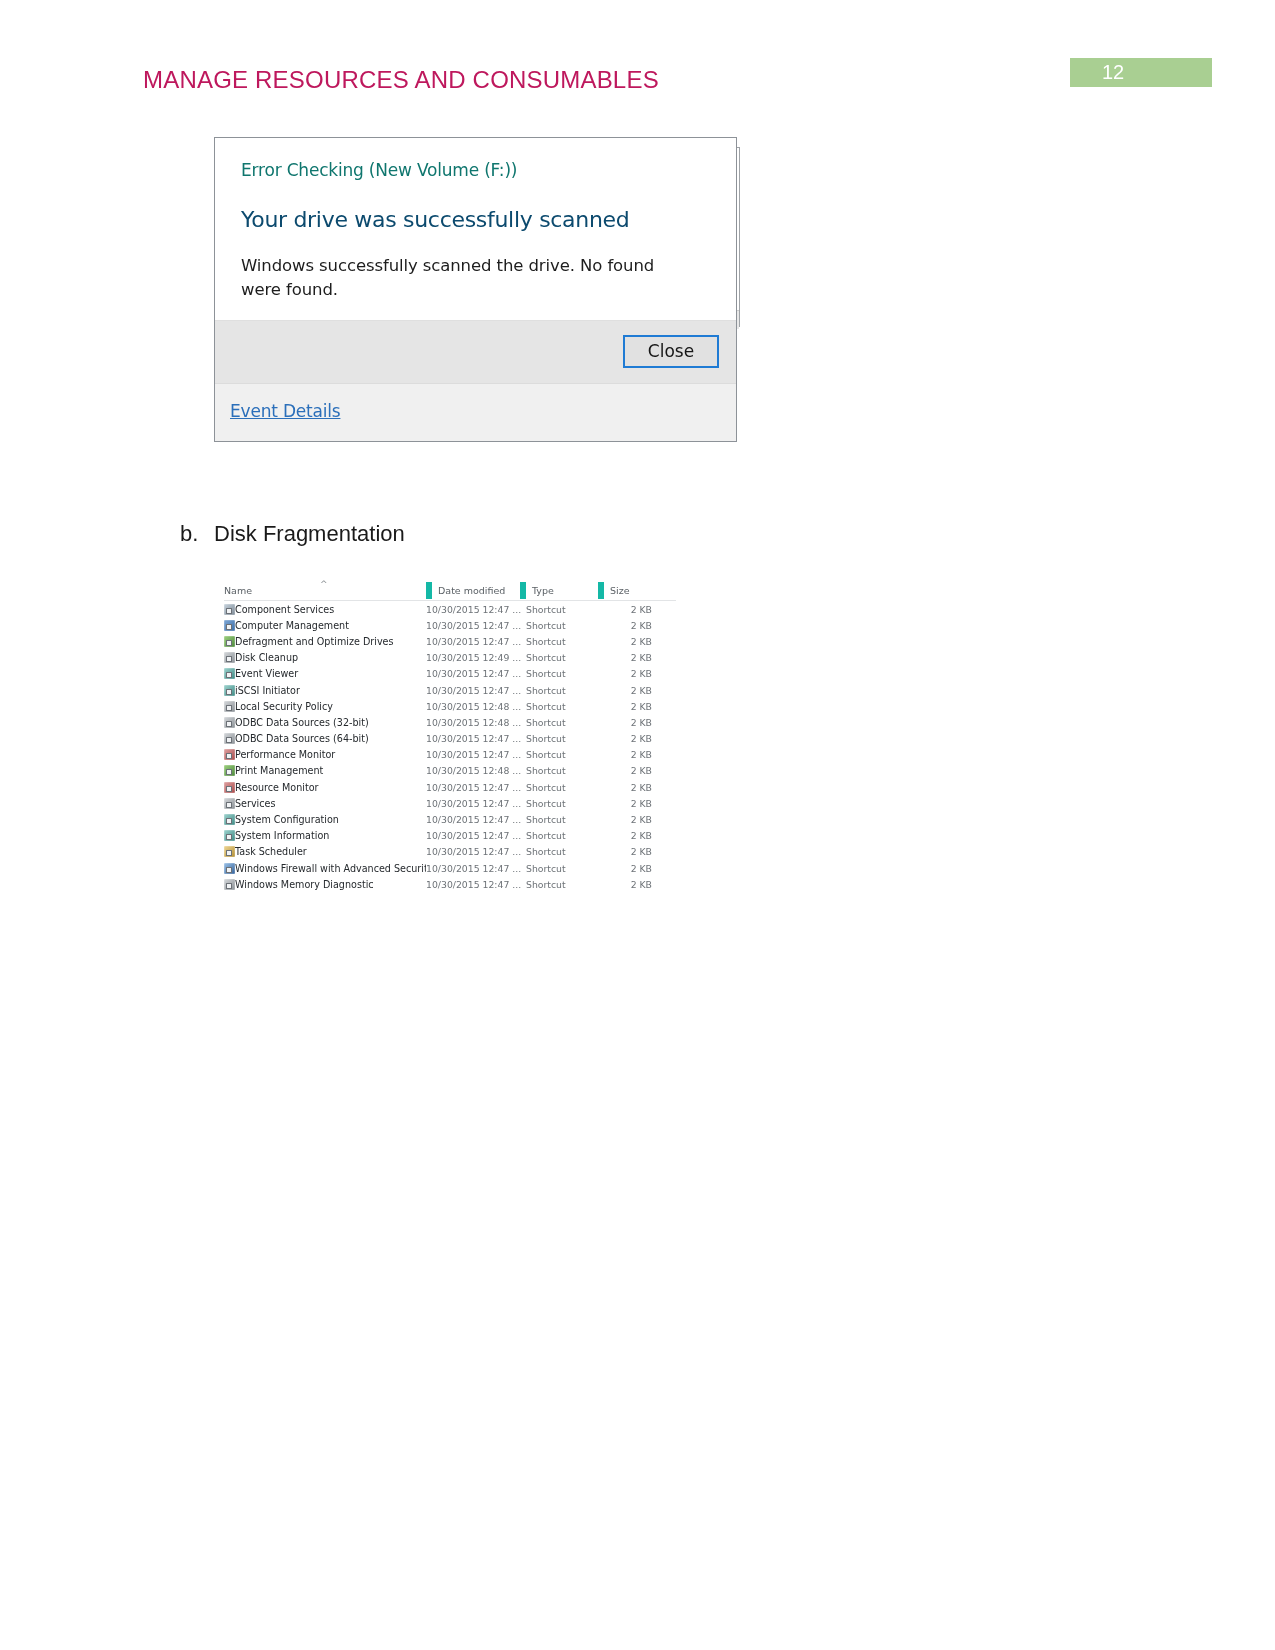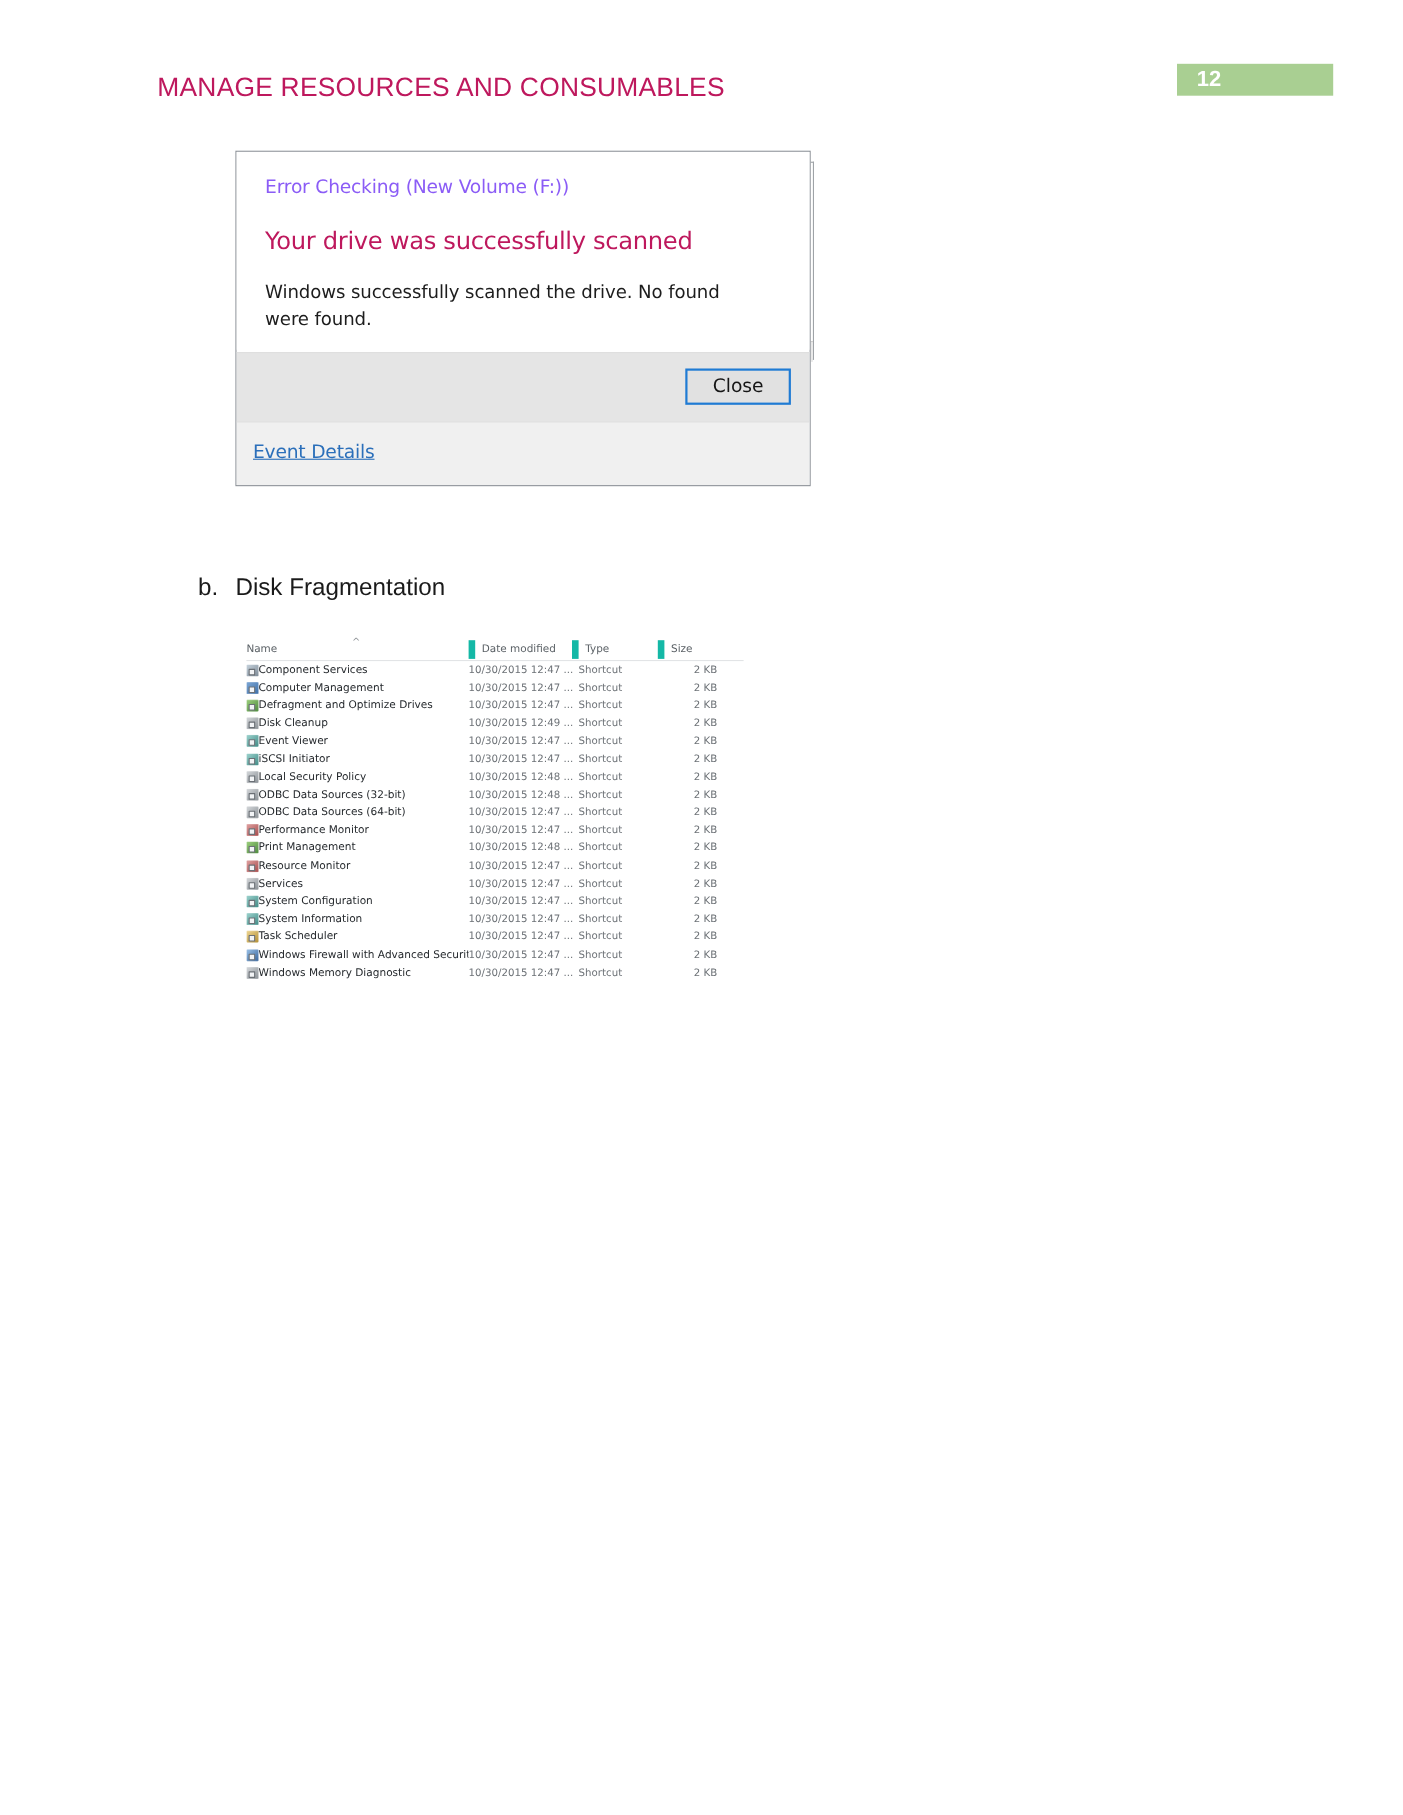--- a/index.html
+++ b/index.html
@@ -30,23 +30,22 @@
   .page-number-badge {
     position: absolute;
     top: 58px;
     left: 1070px;
     width: 142px;
     height: 29px;
     background: #a9cf92;
     color: #ffffff;
     font-size: 20px;
     line-height: 29px;
-    padding-left: 18px;
-    box-sizing: border-box;
-    font-weight: bold;
+    padding-left: 32px;
+    box-sizing: border-box;
   }
 
   
   .dialog-shot {
     position: absolute;
     top: 137px;
     left: 214px;
     width: 523px;
     height: 305px;
   }
@@ -80,28 +79,28 @@
     overflow: hidden;
   }
   .dialog-body {
     padding: 22px 26px 0 26px;
     background: #ffffff;
     height: 180px;
     box-sizing: border-box;
   }
   .dialog-caption {
     font-size: 17px;
-    color: #8b5cf6;
+    color: #0f766e;
     font-family: "DejaVu Sans", sans-serif;
     letter-spacing: -0.2px;
   }
   .dialog-heading {
     margin-top: 27px;
     font-size: 22px;
-    color: #be185d;
+    color: #0c4a6e;
     font-family: "DejaVu Sans", sans-serif;
     letter-spacing: -0.3px;
   }
   .dialog-message {
     margin-top: 22px;
     font-size: 16.5px;
     color: #1d1d1d;
     font-family: "DejaVu Sans", sans-serif;
     line-height: 1.45;
     max-width: 450px;

